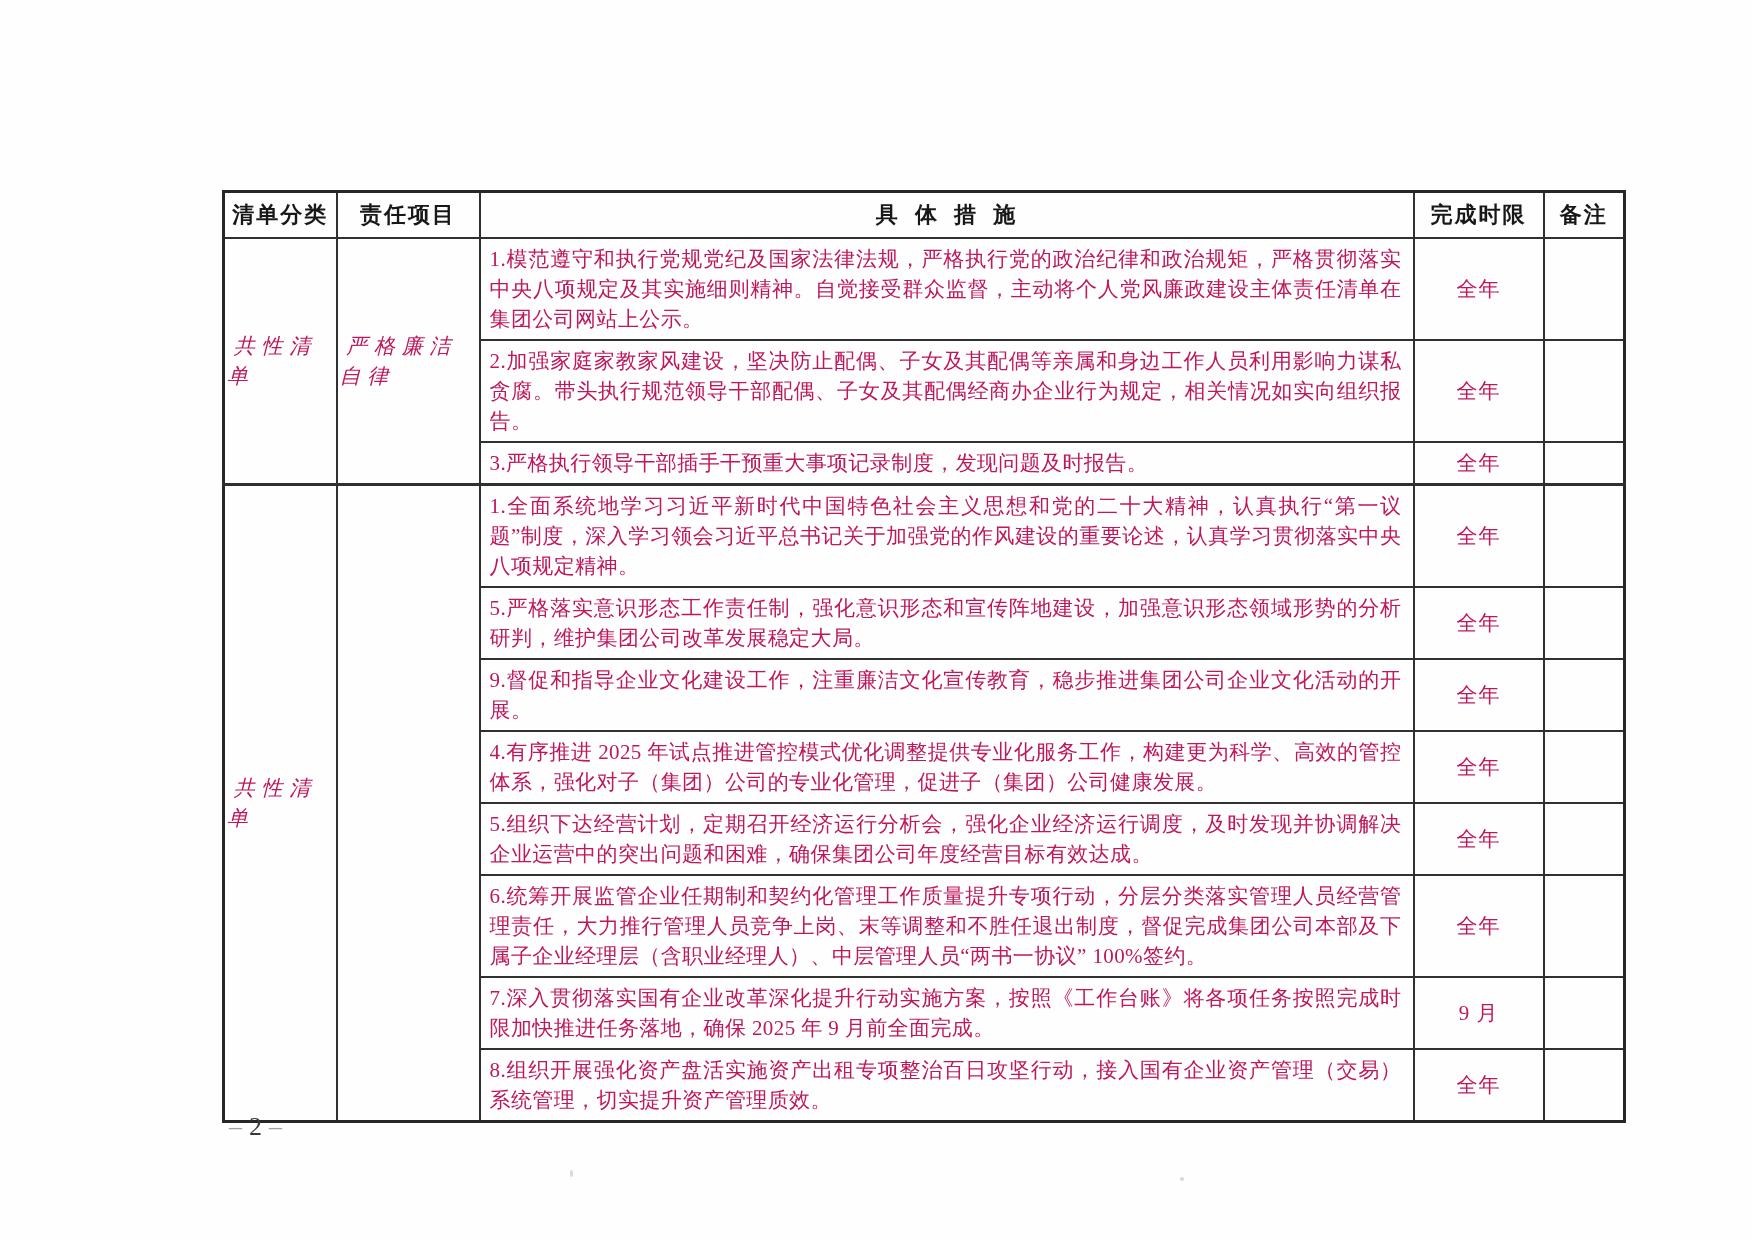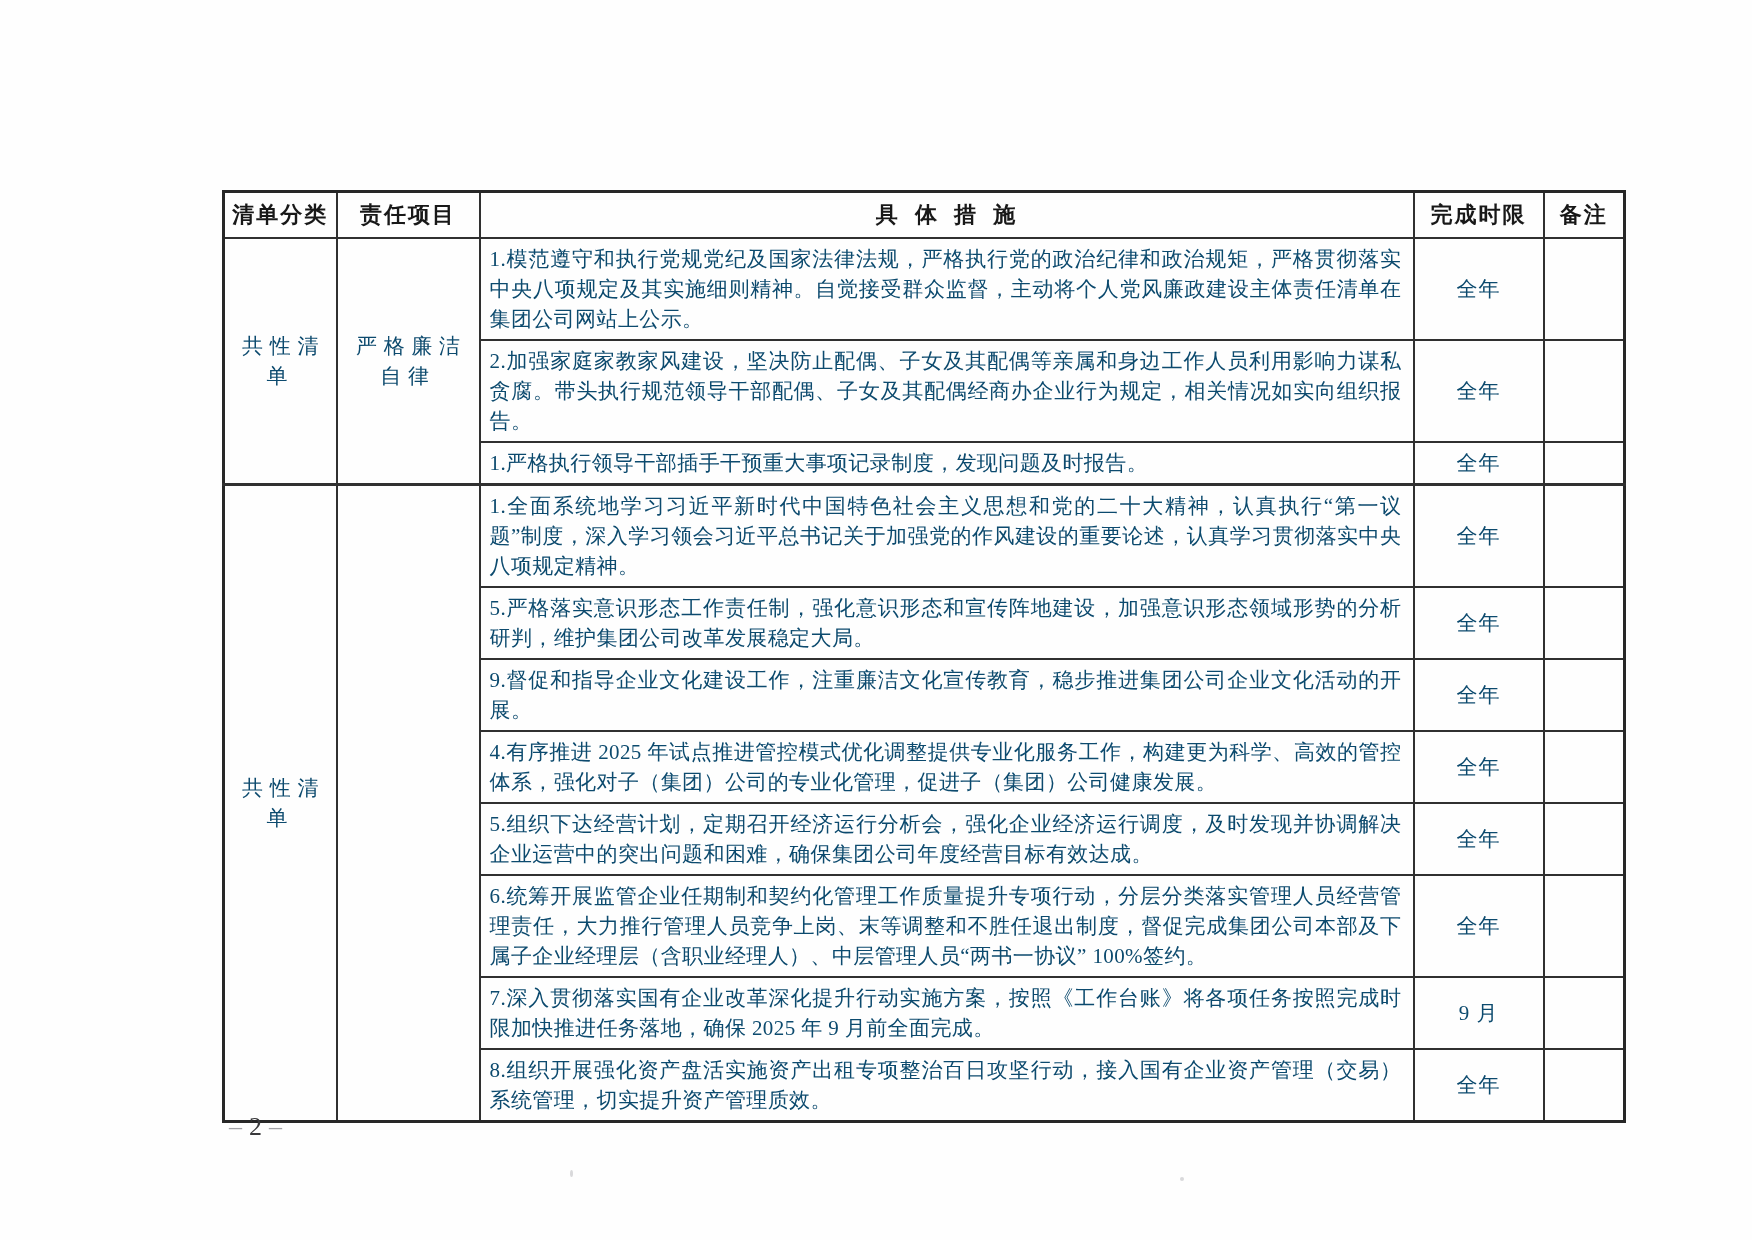--- a/index.html
+++ b/index.html
@@ -44,27 +44,27 @@
     padding: 4px 2px;
     letter-spacing: 2px;
     text-align: center;
     vertical-align: middle;
     color: #181818;
   }
   .duty-table td {
     font-size: 21px;
     line-height: 30px;
     vertical-align: middle;
-    color: #0c4a6e;
+    color: #be185d;
   }
   td.cell-category, td.cell-project {
-    text-align: center;
     letter-spacing: 0.32em;
     text-indent: 0.32em;
     padding: 4px 2px;
+    font-style: italic;
   }
   td.cell-measure {
     text-align: justify;
     text-align-last: left;
     padding: 5px 11px 5px 9px;
     letter-spacing: 0.4px;
   }
   td.cell-deadline {
     text-align: center;
     letter-spacing: 1px;
@@ -136,21 +136,21 @@
           <td class="cell-measure">1.模范遵守和执行党规党纪及国家法律法规，严格执行党的政治纪律和政治规矩，严格贯彻落实中央八项规定及其实施细则精神。自觉接受群众监督，主动将个人党风廉政建设主体责任清单在集团公司网站上公示。</td>
           <td class="cell-deadline">全年</td>
           <td class="cell-remark"></td>
         </tr>
         <tr>
           <td class="cell-measure">2.加强家庭家教家风建设，坚决防止配偶、子女及其配偶等亲属和身边工作人员利用影响力谋私贪腐。带头执行规范领导干部配偶、子女及其配偶经商办企业行为规定，相关情况如实向组织报告。</td>
           <td class="cell-deadline">全年</td>
           <td class="cell-remark"></td>
         </tr>
         <tr>
-          <td class="cell-measure">1.严格执行领导干部插手干预重大事项记录制度，发现问题及时报告。</td>
+          <td class="cell-measure">3.严格执行领导干部插手干预重大事项记录制度，发现问题及时报告。</td>
           <td class="cell-deadline">全年</td>
           <td class="cell-remark"></td>
         </tr>
         <tr class="section-start">
           <td class="cell-category" rowspan="8">共性清单</td>
           <td class="cell-project" rowspan="8"></td>
           <td class="cell-measure">1.全面系统地学习习近平新时代中国特色社会主义思想和党的二十大精神，认真执行“第一议题”制度，深入学习领会习近平总书记关于加强党的作风建设的重要论述，认真学习贯彻落实中央八项规定精神。</td>
           <td class="cell-deadline">全年</td>
           <td class="cell-remark"></td>
         </tr>

